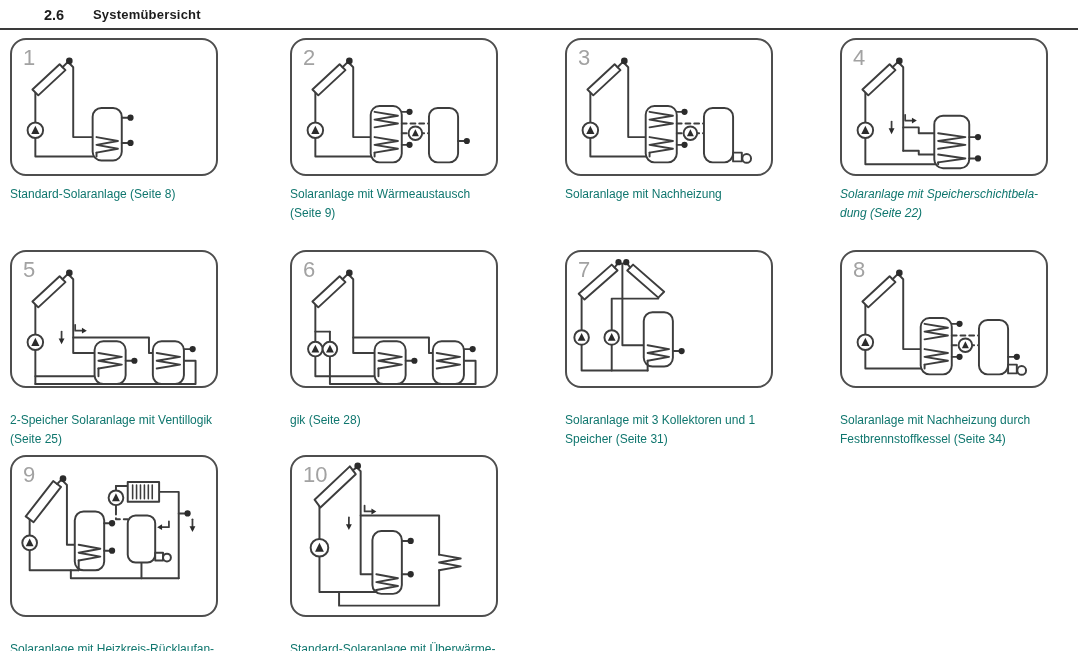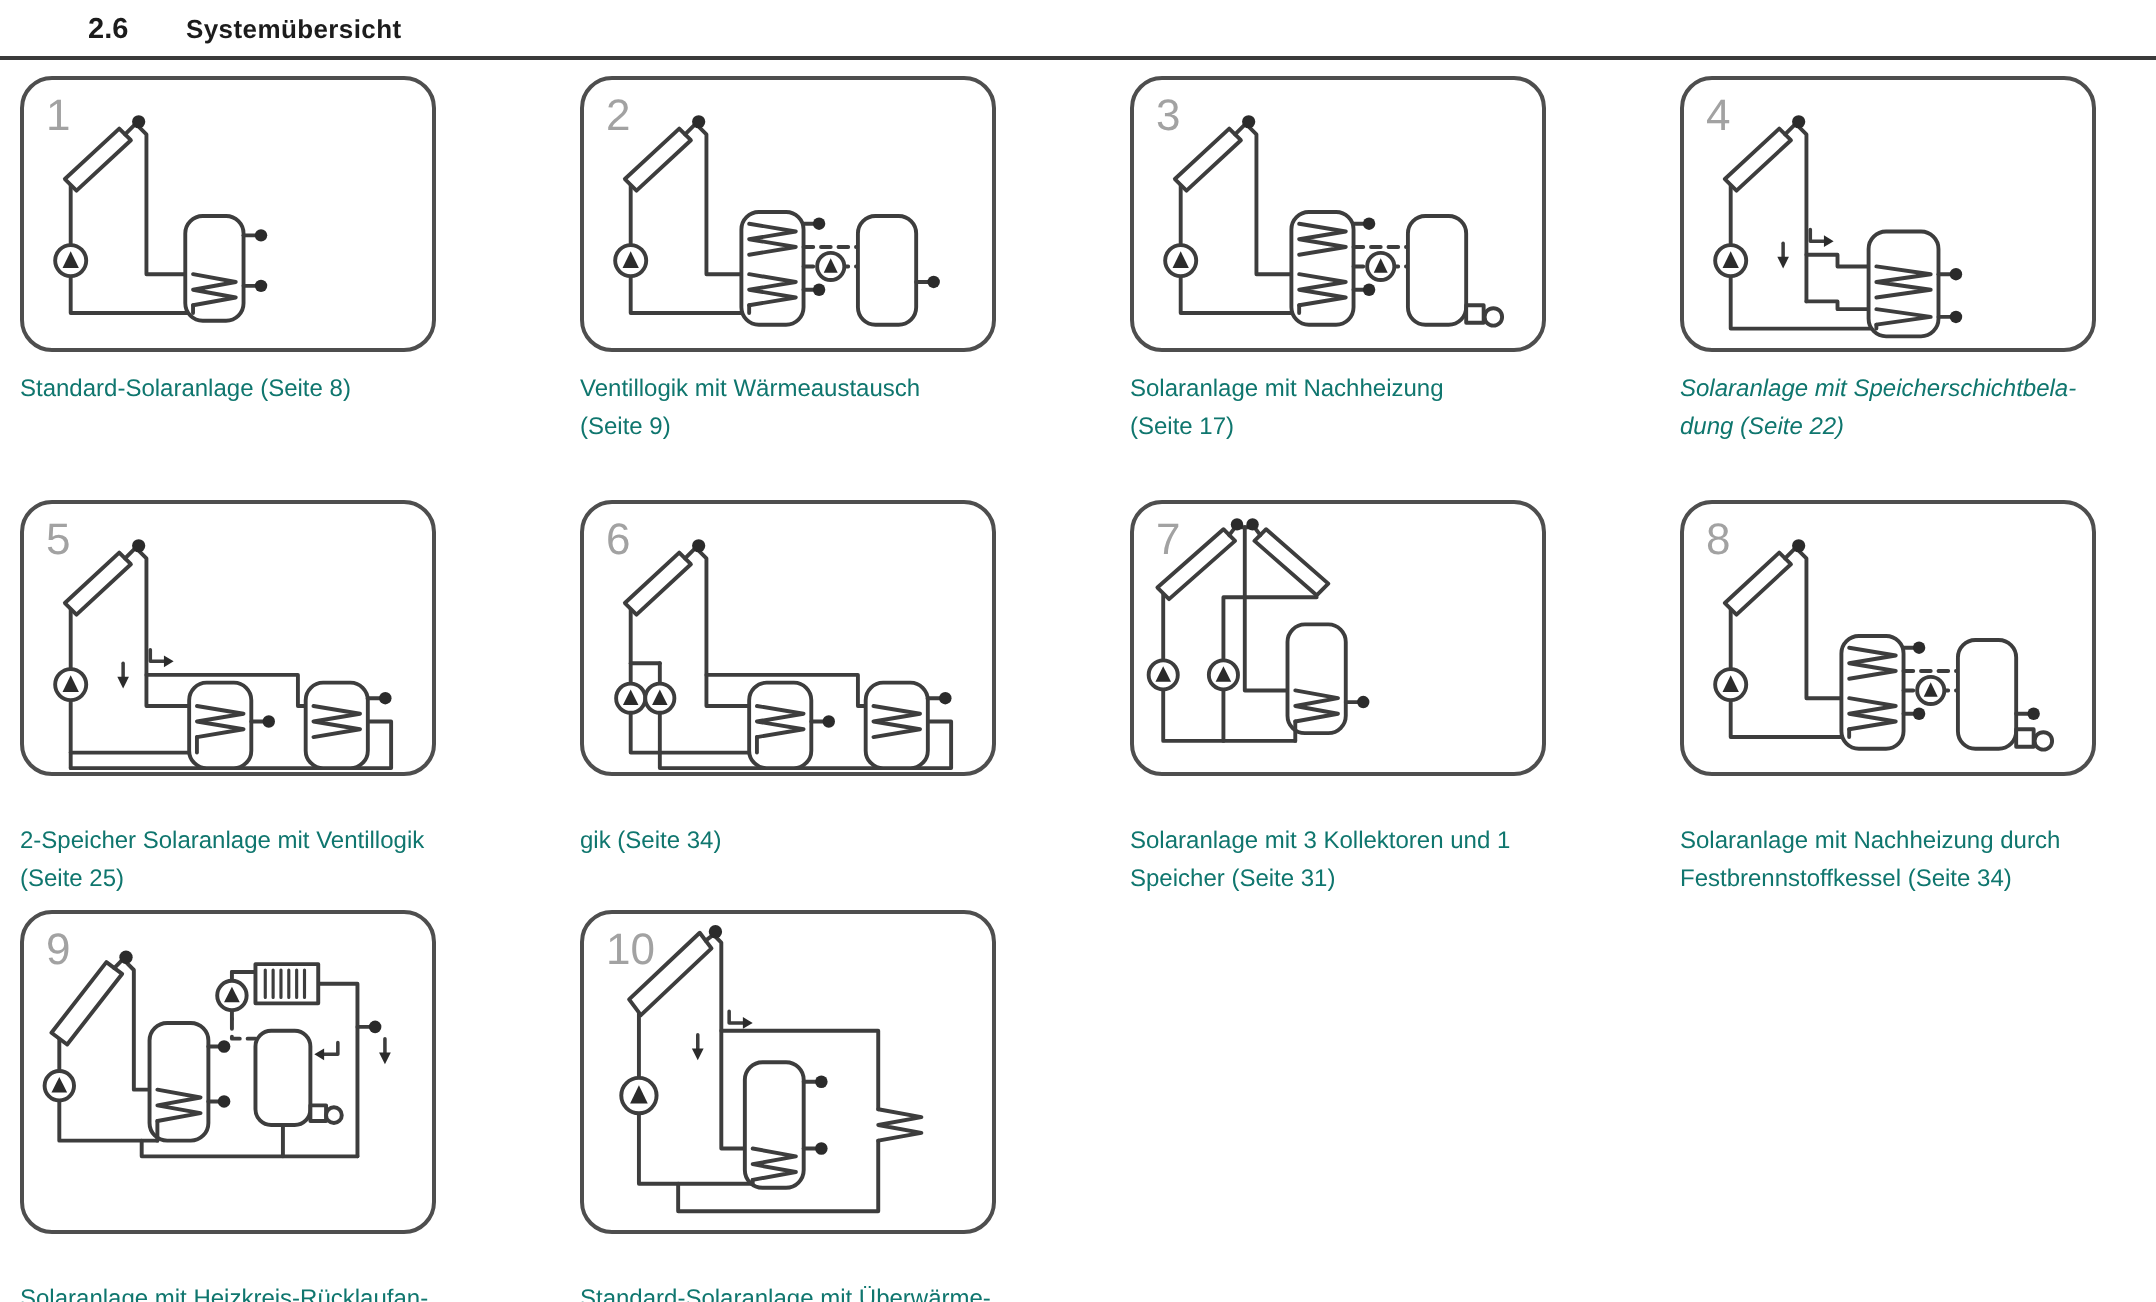--- a/index.html
+++ b/index.html
@@ -102,21 +102,21 @@
           <path d="M112,74 H117"></path>
             <circle cx="120" cy="74" r="3.2" fill="#2b2b2b" stroke="none"></circle>
           <path d="M112,108 H117"></path>
             <circle cx="120" cy="108" r="3.2" fill="#2b2b2b" stroke="none"></circle>
           <path d="M170,104 H176"></path>
             <circle cx="179" cy="104" r="3.2" fill="#2b2b2b" stroke="none"></circle>
         </g>
       </svg>
     </div>
     <figcaption class="cap mt1">
-      <span style="display:block">Ventillogik mit Wärmeaustausch</span>
+      <span style="display:block">Solaranlage mit Wärmeaustausch</span>
       <span style="display:block">(Seite 9)</span>
     </figcaption>
   </figure>
 
   <figure class="sys p3" style="margin:0;">
     <div class="box h138">
       <span class="num">3</span>
       <svg class="dg" viewBox="0 0 208 138" stroke="#3d3d3d" stroke-width="2" fill="none" stroke-linecap="round" stroke-linejoin="round">
         <path d="M23,54 V120 H84"></path>
         <path d="M58,24 L62,28 V100 H84"></path>
@@ -153,21 +153,20 @@
         <g>
           <path d="M112,74 H117"></path>
             <circle cx="120" cy="74" r="3.2" fill="#2b2b2b" stroke="none"></circle>
           <path d="M112,108 H117"></path>
             <circle cx="120" cy="108" r="3.2" fill="#2b2b2b" stroke="none"></circle>
         </g>
       </svg>
     </div>
     <figcaption class="cap mt1">
       <span style="display:block">Solaranlage mit Nachheizung</span>
-      <span style="display:block">(Seite 17)</span>
     </figcaption>
   </figure>
 
   <figure class="sys p4" style="margin:0;">
     <div class="box h138">
       <span class="num">4</span>
       <svg class="dg" viewBox="0 0 208 138" stroke="#3d3d3d" stroke-width="2" fill="none" stroke-linecap="round" stroke-linejoin="round">
         <path d="M23,54 V128 H98"></path>
         <path d="M58,24 L62,28 V114"></path>
         <path d="M62,90 H78 V96 H98"></path>
@@ -287,21 +286,21 @@
         </g>
         <g>
           <path d="M116,112 H122"></path>
             <circle cx="125" cy="112" r="3.2" fill="#2b2b2b" stroke="none"></circle>
           <path d="M176,100 H182"></path>
             <circle cx="185" cy="100" r="3.2" fill="#2b2b2b" stroke="none"></circle>
         </g>
       </svg>
     </div>
     <figcaption class="cap mt2">
-      <span style="display:block">gik (Seite 34)</span>
+      <span style="display:block">gik (Seite 28)</span>
     </figcaption>
   </figure>
 
   <figure class="sys p7" style="margin:0;">
     <div class="box h138">
       <span class="num">7</span>
       <svg class="dg" viewBox="0 0 208 138" stroke="#3d3d3d" stroke-width="2" fill="none" stroke-linecap="round" stroke-linejoin="round">
         <path d="M14,46 V122 H82"></path>
         <path d="M45,122 V48 H93"></path>
         <path d="M52,12 H60"></path>

